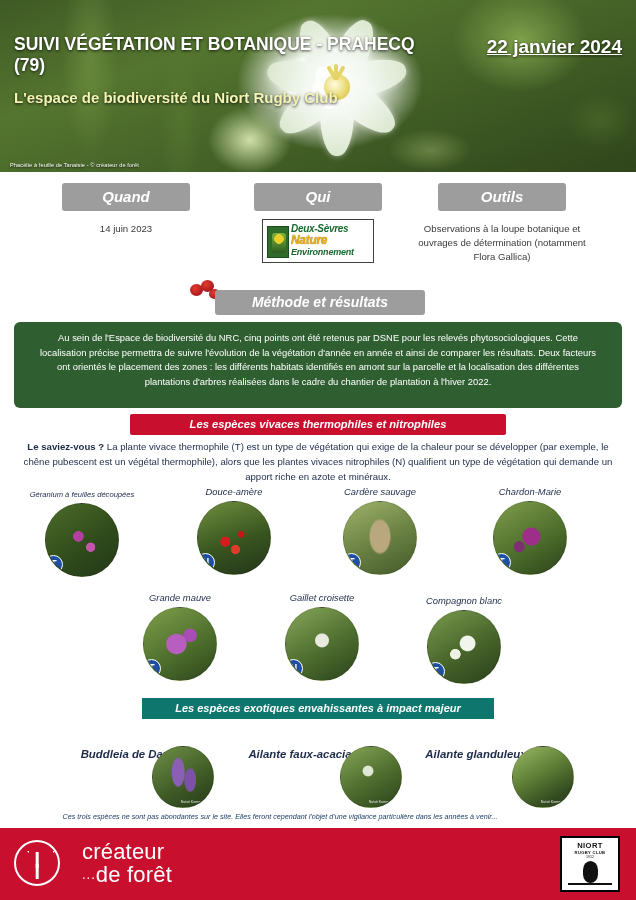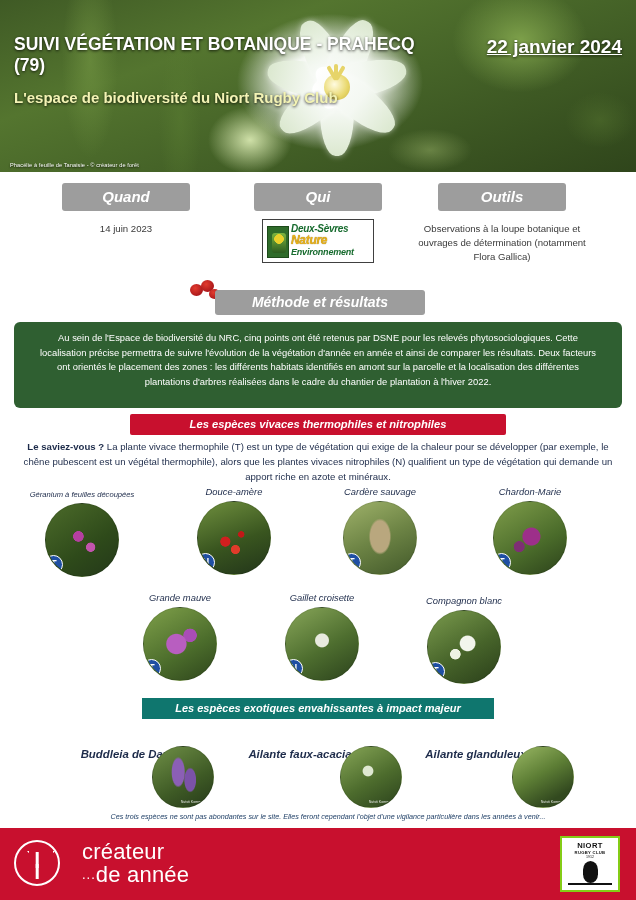--- a/index.html
+++ b/index.html
@@ -196,21 +196,21 @@
   
   .exo { position:absolute; top:740px; }
   .exo .exo-name {
     position:absolute; font-size:11.4px; font-style:italic; font-weight:bold;
     color:#1d2b4a; line-height:1.22; text-align:center; width:104px;
   }
   .exo .circle { width:62px; height:62px; }
 
   .footnote {
     position:absolute; top:812px; left:0; width:560px; text-align:center;
-    font-size:7.2px; font-style:italic; color:#1f3f66;margin-left:48px;
+    font-size:7.2px; font-style:italic; color:#1f3f66;
   }
 
   
   .footer {
     position:absolute; bottom:0; left:0; width:636px; height:72px;
     background:#c8102e;
   }
   .logo-cf { position:absolute; left:14px; top:12px; display:flex; align-items:flex-end; gap:22px; }
   .cf-mark {
     width:46px; height:46px; border-radius:50%; border:2.4px solid #ffffff; position:relative;
@@ -226,21 +226,21 @@
     clip-path: polygon(0 0, 12% 0, 50% 100%, 88% 0, 100% 0, 55% 115%, 45% 115%);
   }
   .cf-mark .stem { position:absolute; left:50%; top:22px; width:2.6px; height:15px; background:#fff; transform:translateX(-50%); }
   .cf-text { color:#fff; line-height:1.02; }
   .cf-text .l1 { font-size:22px; font-weight:300; letter-spacing:.2px; }
   .cf-text .l2 { font-size:22px; font-weight:300; letter-spacing:.2px; }
   .cf-text .l2 .dots { font-size:13px; vertical-align:3px; letter-spacing:1px; }
 
   .nrc {
     position:absolute; right:16px; top:8px; width:60px; height:56px; background:#ffffff;
-    border:2px solid #84cc16; display:flex; flex-direction:column; align-items:center; padding-top:3px;
+    border:2px solid #000000; display:flex; flex-direction:column; align-items:center; padding-top:3px;
   }
   .nrc .n1 { font-size:7.6px; font-weight:bold; color:#111; letter-spacing:.4px; }
   .nrc .n2 { font-size:4.2px; font-weight:bold; color:#111; letter-spacing:.3px; }
   .nrc .n3 { font-size:3.6px; color:#111; }
   .nrc .ball {
     margin-top:2px; width:15px; height:22px; border-radius:50% / 40%;
     background:#111;
   }
   .nrc .barb { position:absolute; left:6px; right:6px; bottom:5px; height:2.5px; background:#111; }
 </style>
@@ -383,21 +383,21 @@
 
   <div class="footnote">Ces trois espèces ne sont pas abondantes sur le site. Elles feront cependant l'objet d'une vigilance particulière dans les années à venir...</div>
 
   <div class="footer">
     <div class="logo-cf">
       <div class="cf-mark">
           <div class="stem"></div>
         </div>
       <div class="cf-text">
         <div class="l1">créateur</div>
-        <div class="l2"><span class="dots">...</span><span>de année</span></div>
+        <div class="l2"><span class="dots">...</span><span>de forêt</span></div>
       </div>
     </div>
     <div class="nrc">
       <div class="n1">NIORT</div>
       <div class="n2">RUGBY CLUB</div>
       <div class="n3">1912</div>
       <div class="ball"></div>
       <div class="barb"></div>
     </div>
   </div>

